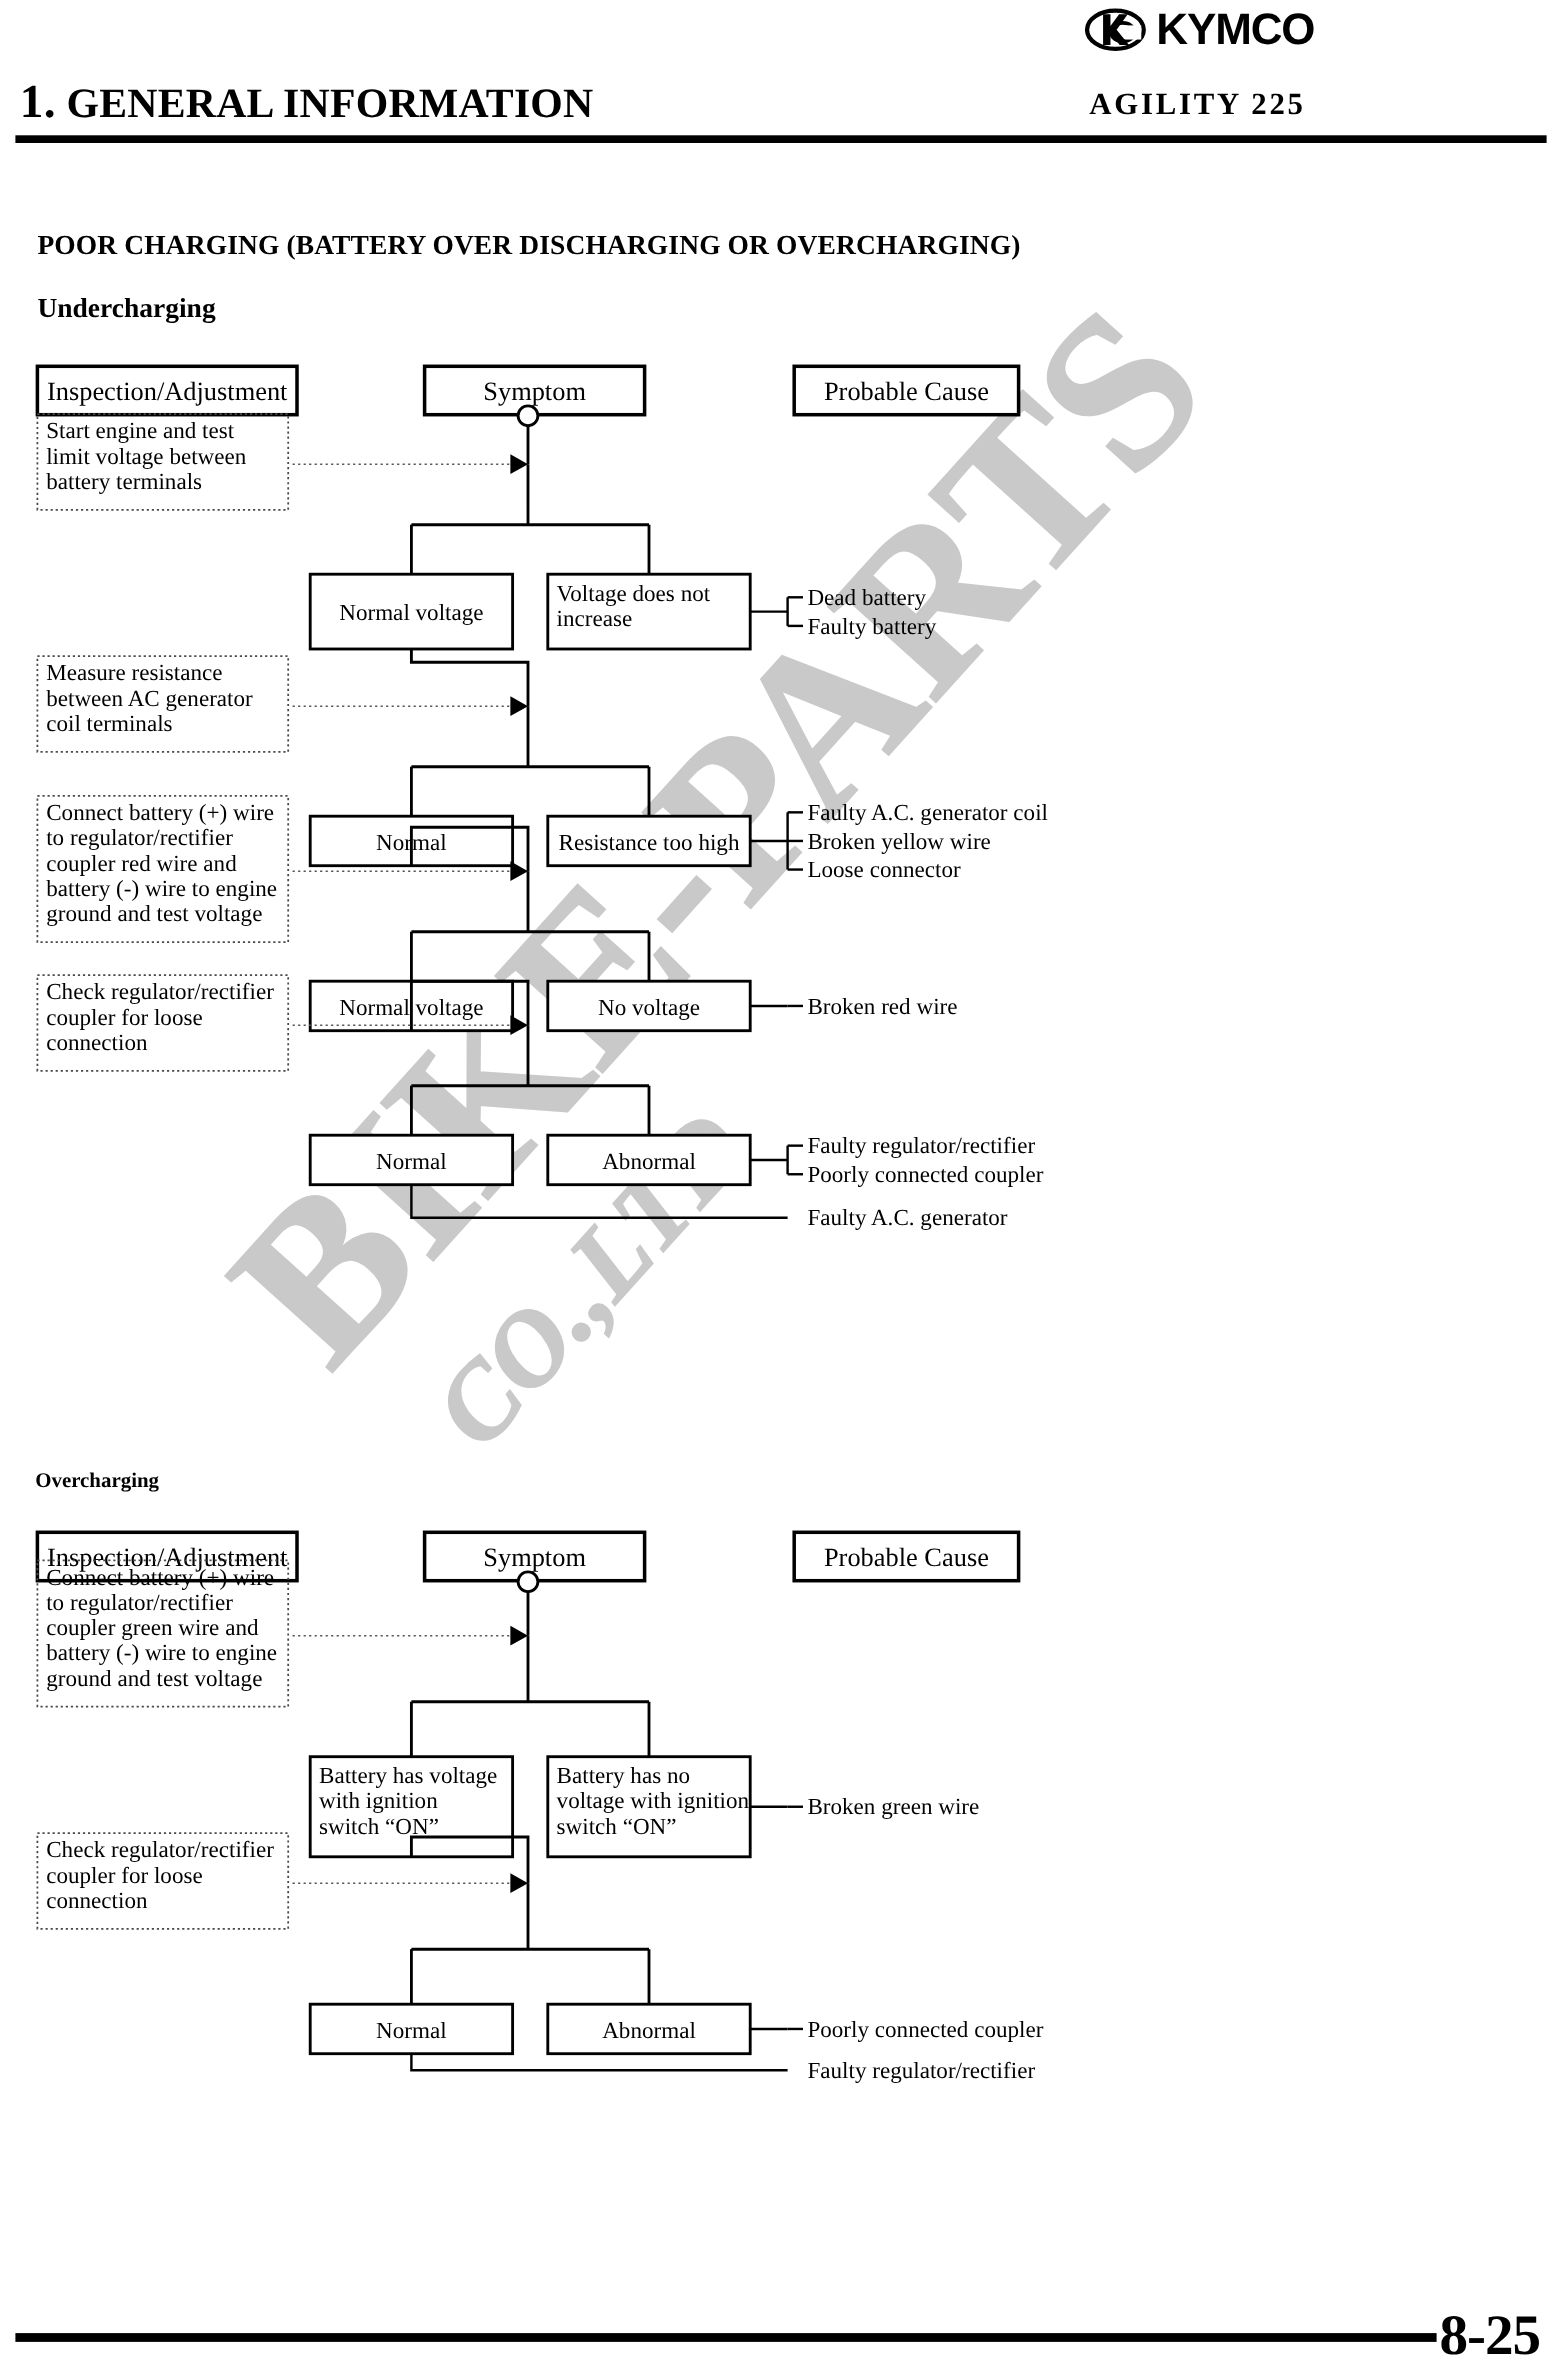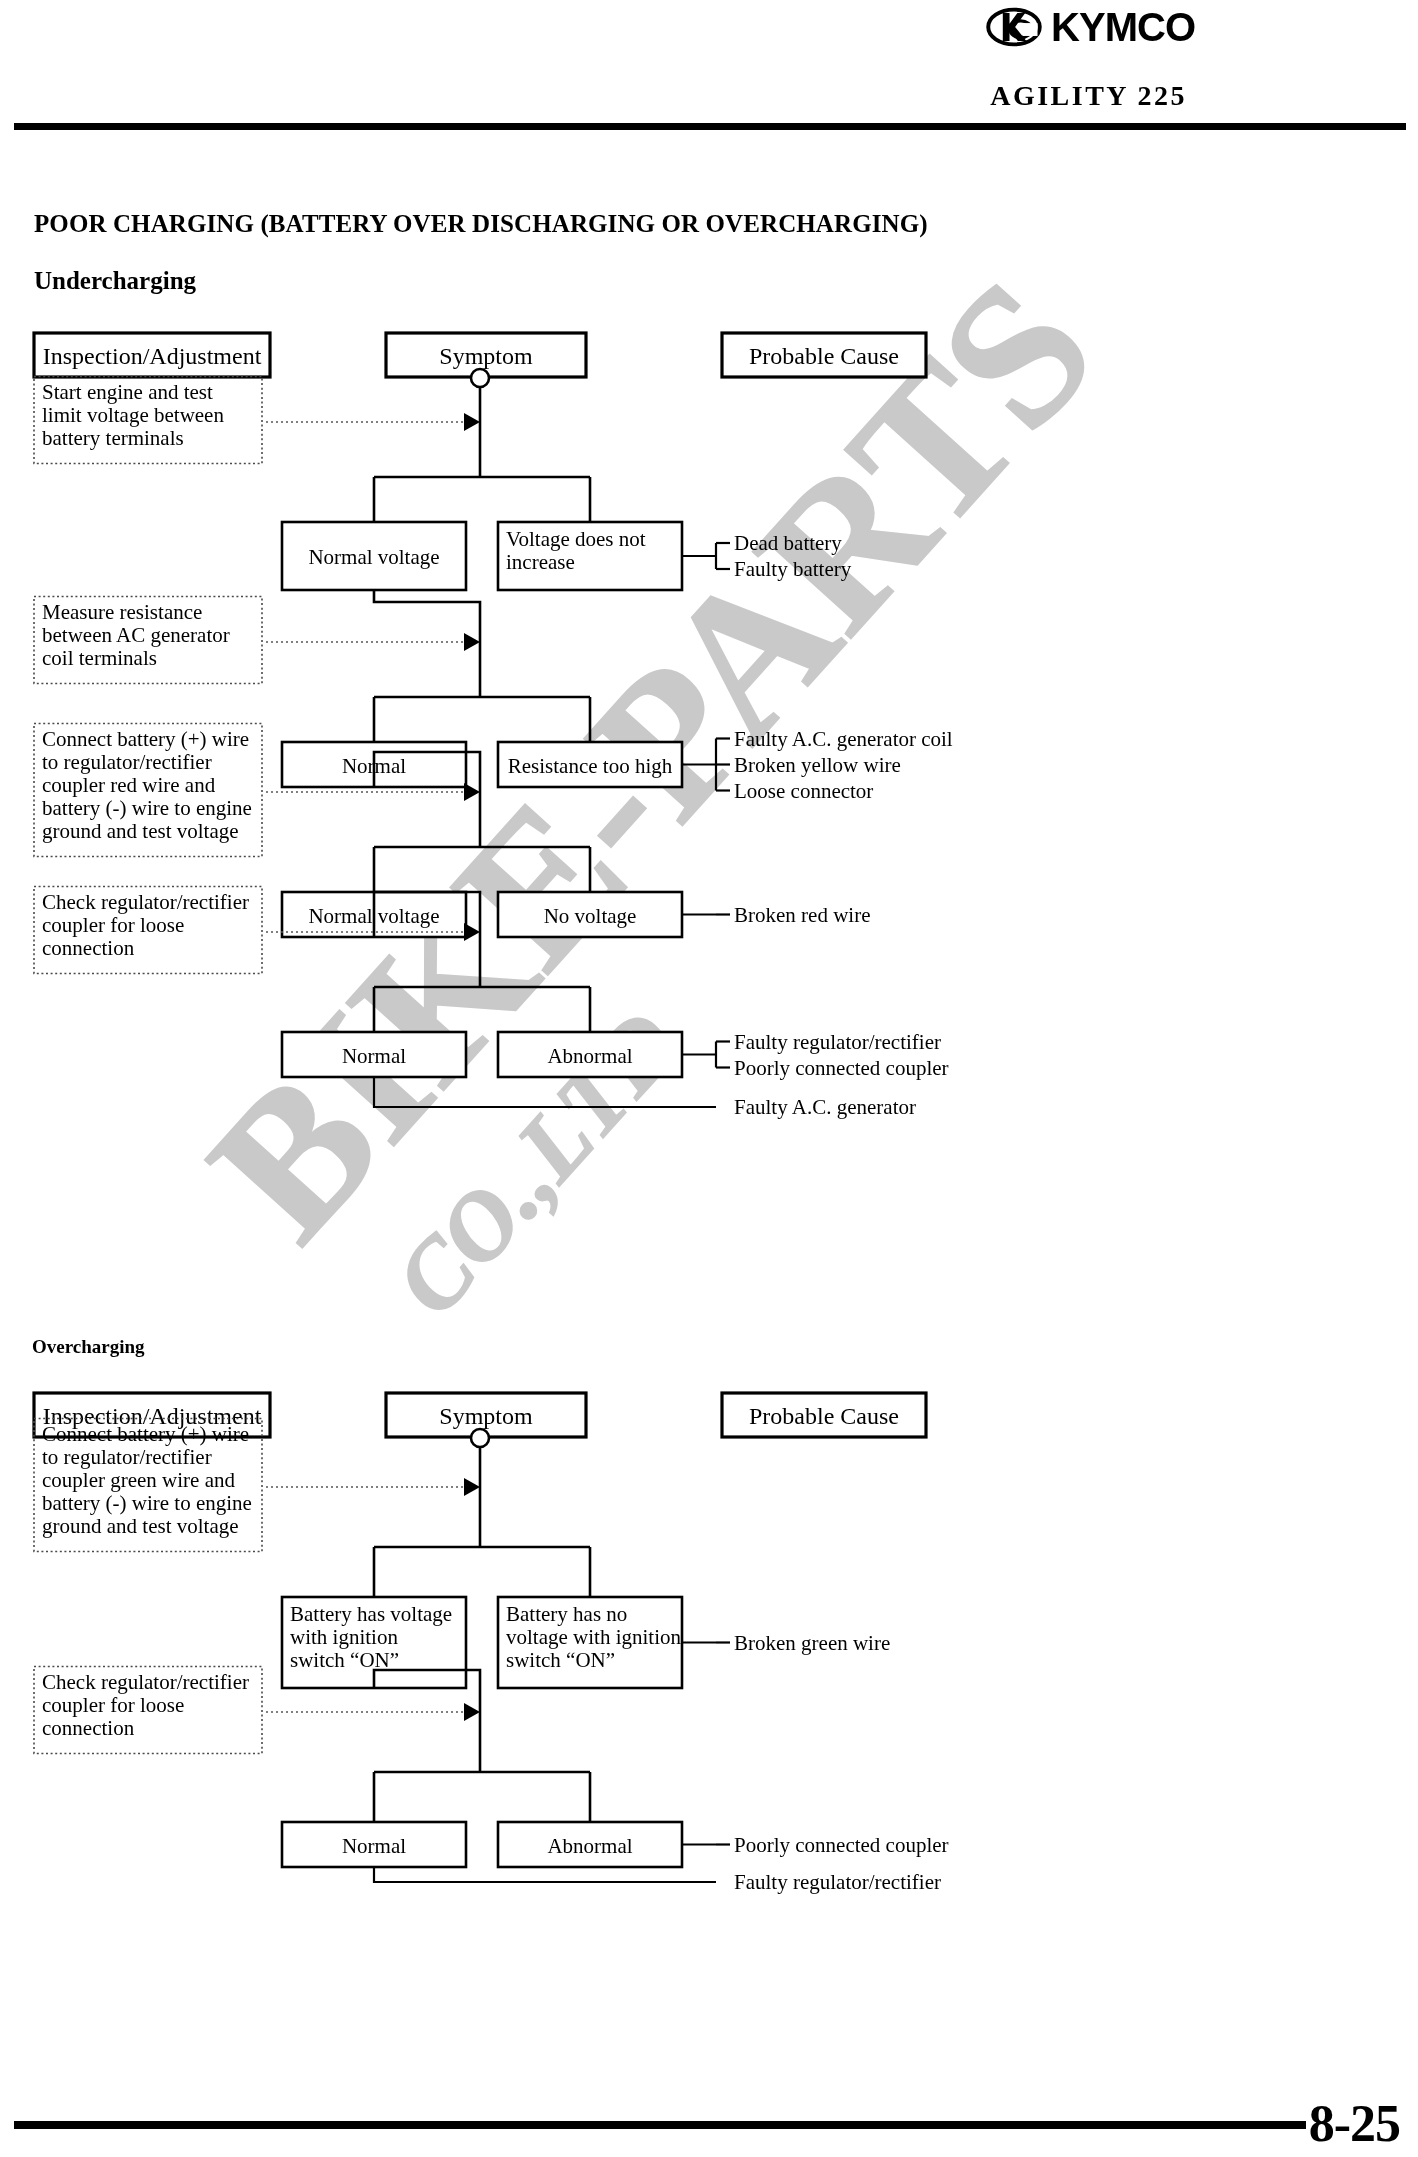--- a/index.html
+++ b/index.html
@@ -88,20 +88,24 @@
   <div id="logo">
     <svg id="logo-mark" viewBox="0 0 100 80">
       <ellipse cx="50" cy="40" rx="46" ry="31" fill="none" stroke="#000" stroke-width="7"></ellipse>
       <path d="M30 15 L30 65 L42 65 L42 46 L57 65 L72 65 L52 40 L70 15 L56 15 L42 34 L42 15 Z" fill="#000"></path>
       <ellipse cx="62" cy="44" rx="19" ry="15" fill="none" stroke="#000" stroke-width="6"></ellipse>
       <rect x="66" y="33" width="26" height="23" fill="#fff"></rect>
     </svg>
     <div id="logo-word">KYMCO</div>
   </div>
 
+  <div id="chapter-title">
+    <span id="chapter-num">1.</span>
+    <span>GENERAL INFORMATION</span>
+  </div>
 
   <div id="model-name">AGILITY 225</div>
   <div id="header-rule"></div>
 </div>
 
 <div class="section-heading" id="main-heading">POOR CHARGING (BATTERY OVER DISCHARGING OR OVERCHARGING)</div>
 <div class="section-heading" id="sub-heading-under">Undercharging</div>
 <div class="section-heading" id="sub-heading-over">Overcharging</div>
 
 <svg class="flow dgm" id="flow-under" width="1418" height="1020" viewBox="0 0 1418 1020">

